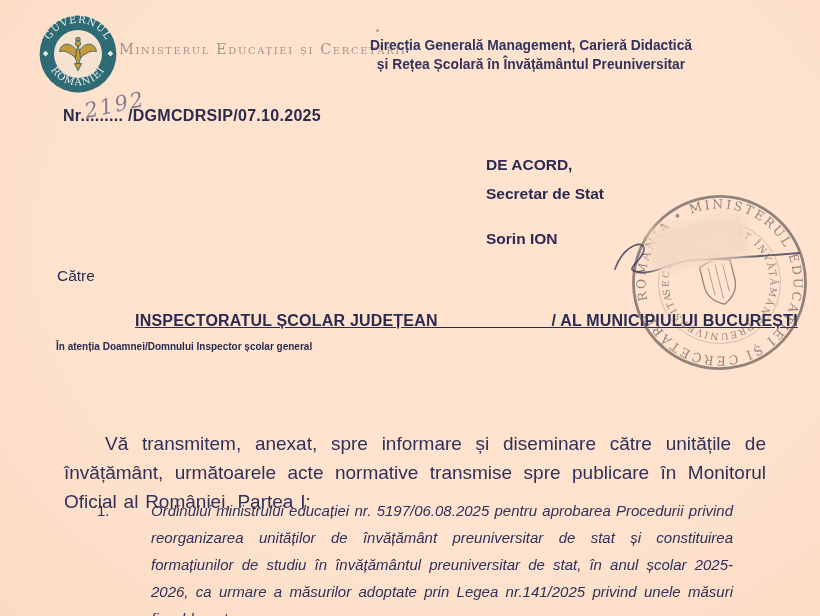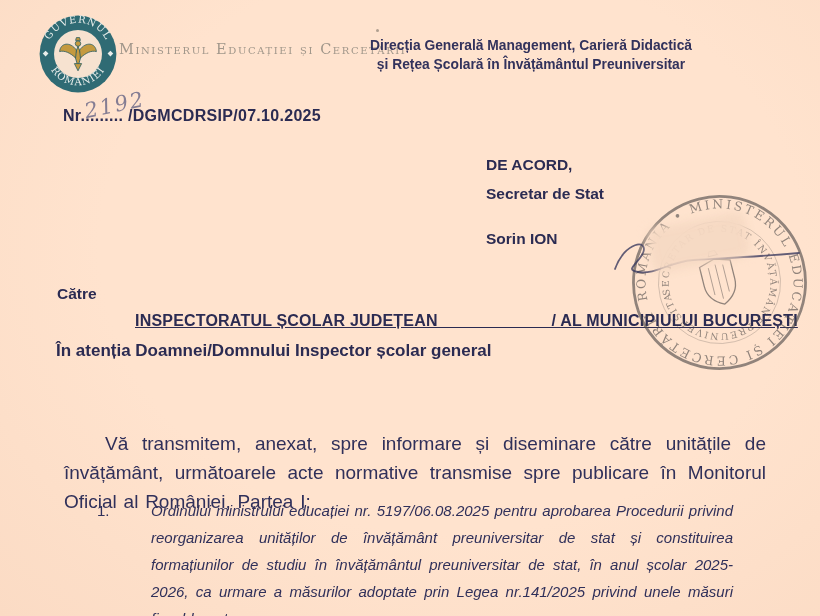--- a/index.html
+++ b/index.html
@@ -31,23 +31,23 @@
   .handwritten{
     left:84px;top:93px;
     font-family:"DejaVu Serif", serif;font-style:italic;
     font-size:21px;letter-spacing:2px;color:#5c5c80;opacity:.75;
     transform:rotate(-12deg);
   }
   
   .approval-line{width:250px;left:486px;font-weight:bold;font-size:15.5px;}
   .ap1{top:156px;} .ap2{top:185px;} .ap3{top:230px;}
   
-  .to-label{left:57px;top:285px;font-weight:bold;font-size:15.5px;text-align:center;}
+  .to-label{left:57px;top:267px;font-weight:normal;font-size:15.5px;text-align:center;}
   .recipient-line{left:135px;top:312px;font-weight:bold;font-size:16px;letter-spacing:.2px;white-space:nowrap;text-decoration:underline;}
-  .attn-line{left:56px;top:341px;font-weight:bold;font-size:17px;}
+  .attn-line{left:56px;top:341px;font-weight:bold;font-size:10px;}
   
   .intro{
     left:64px;top:429px;width:702px;
     font-size:19px;line-height:29px;
     text-align:justify;text-indent:41px;color:#30305a;
     word-spacing:1.5px;
   }
   .list-item{left:97px;top:497px;width:636px;font-size:15px;line-height:27px;color:#30305a;}
   .list-num{position:absolute;left:0;top:0;}
   .list-text{display:block;margin-left:54px;text-align:justify;font-style:italic;word-spacing:1px;}

